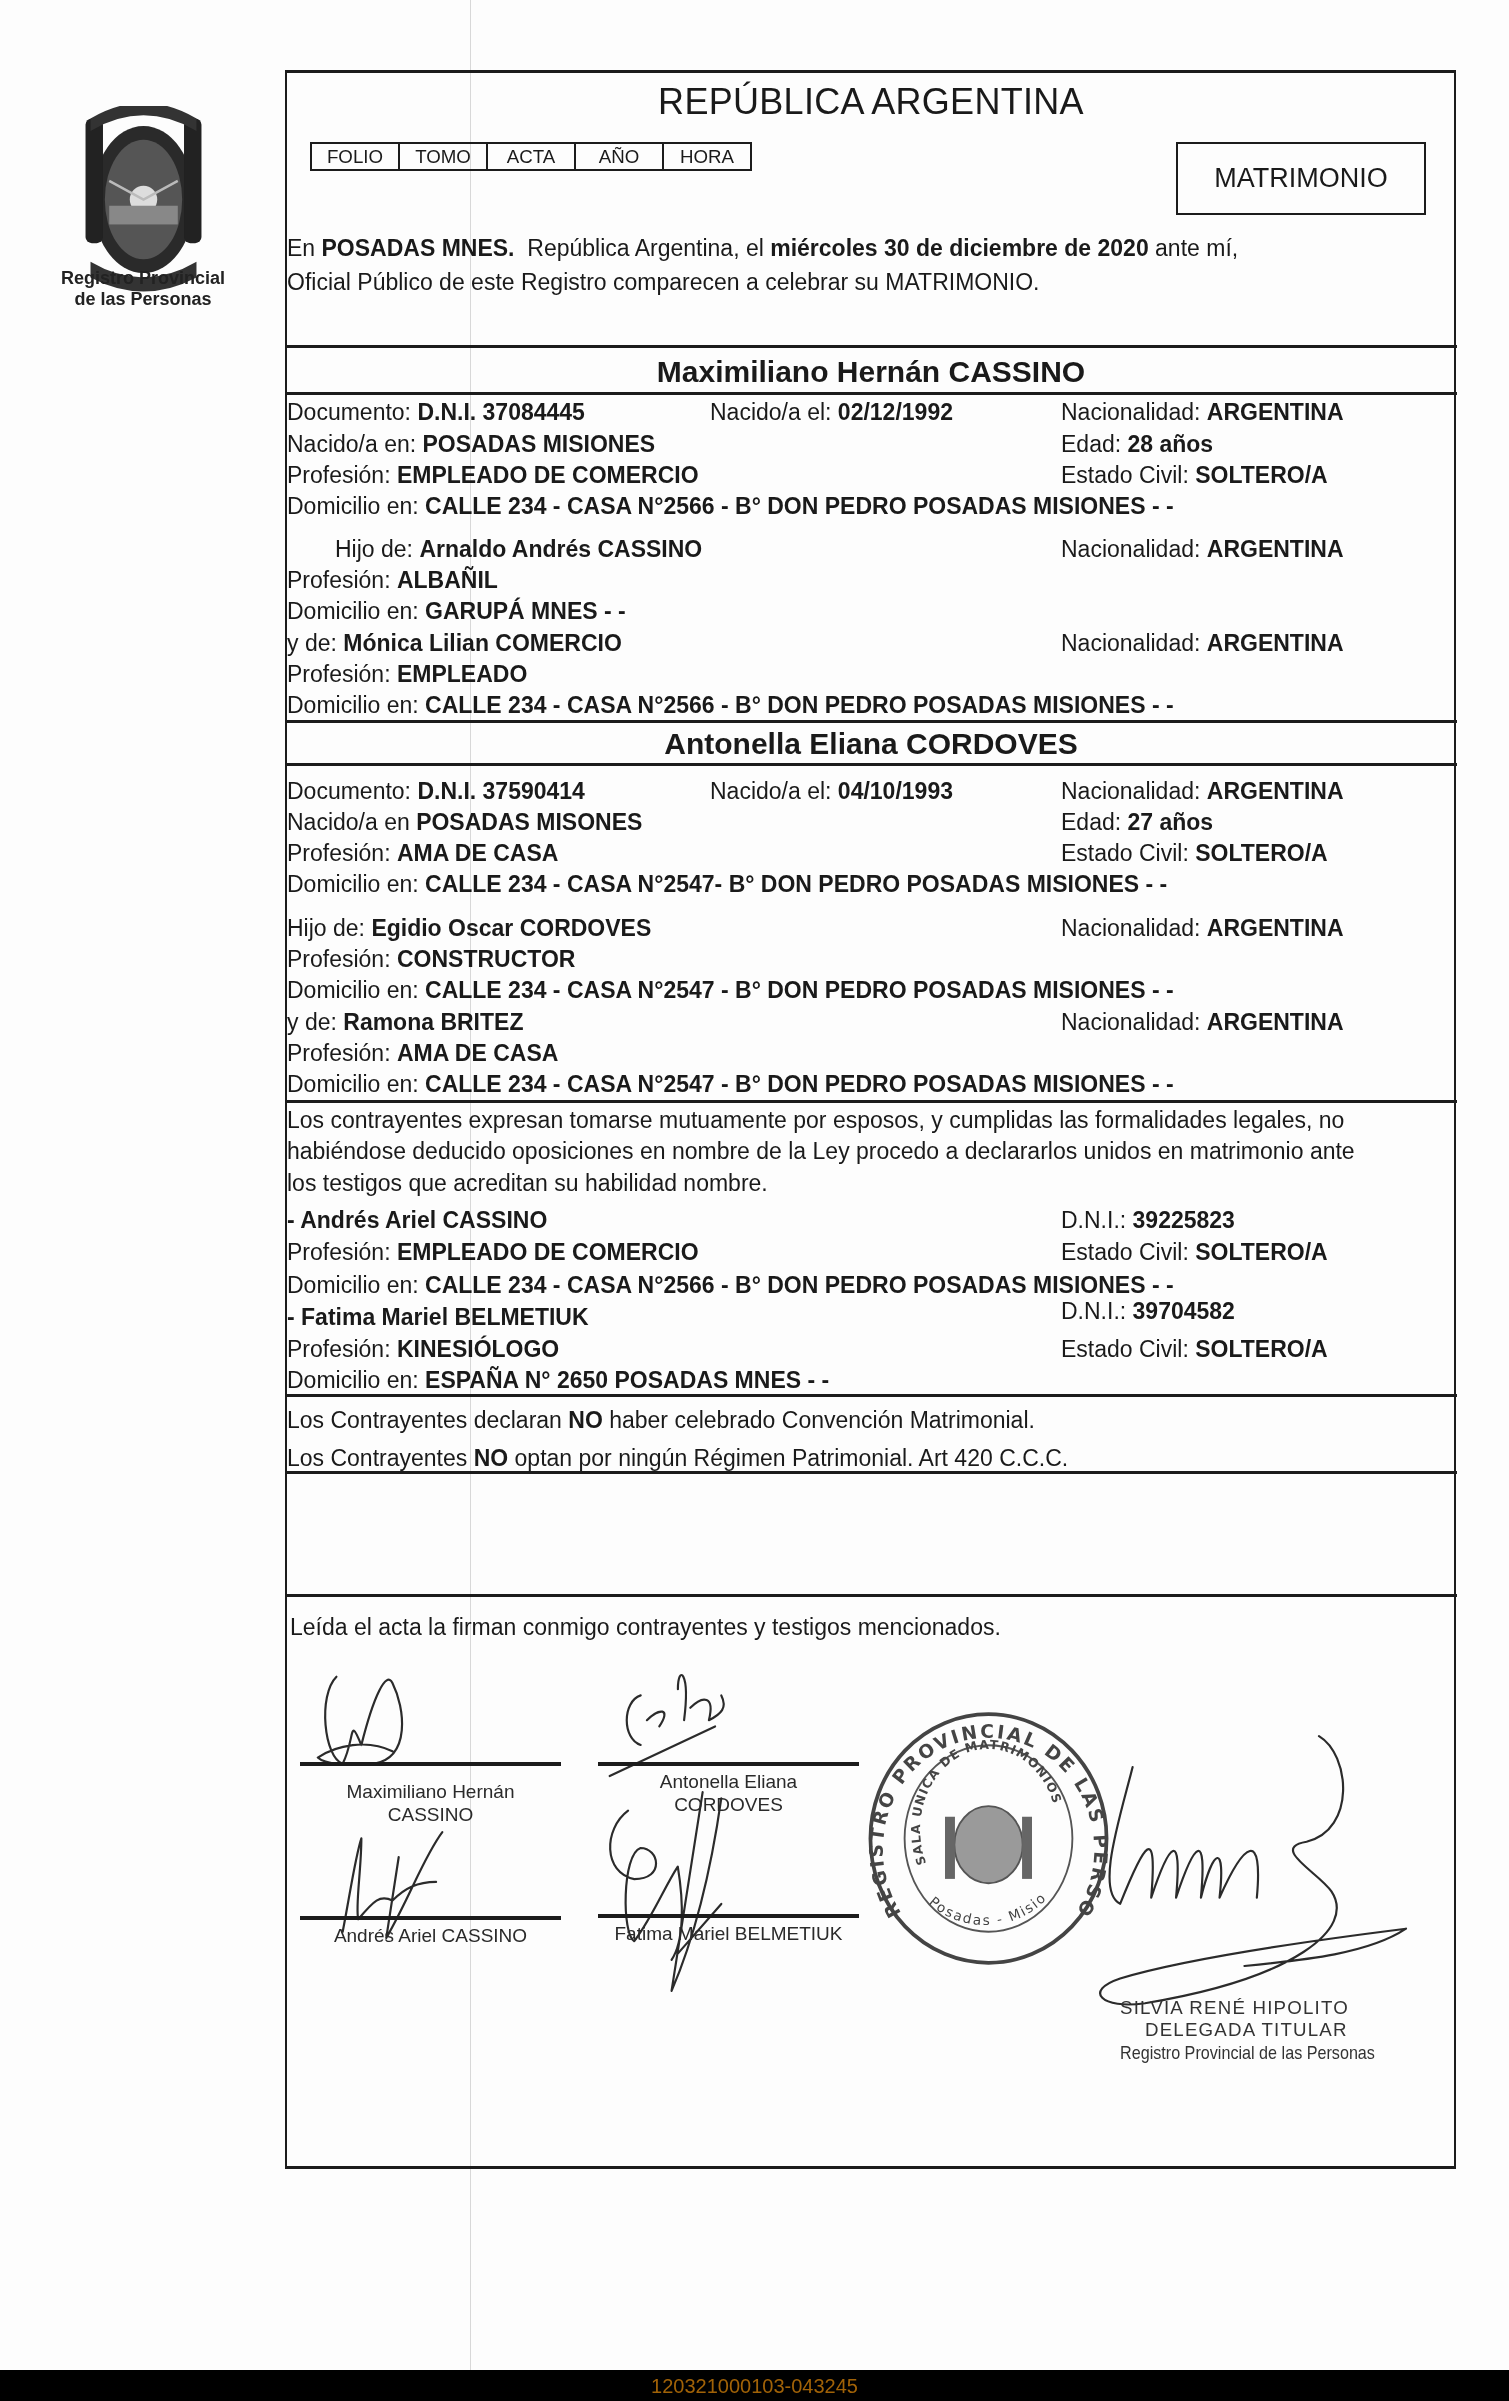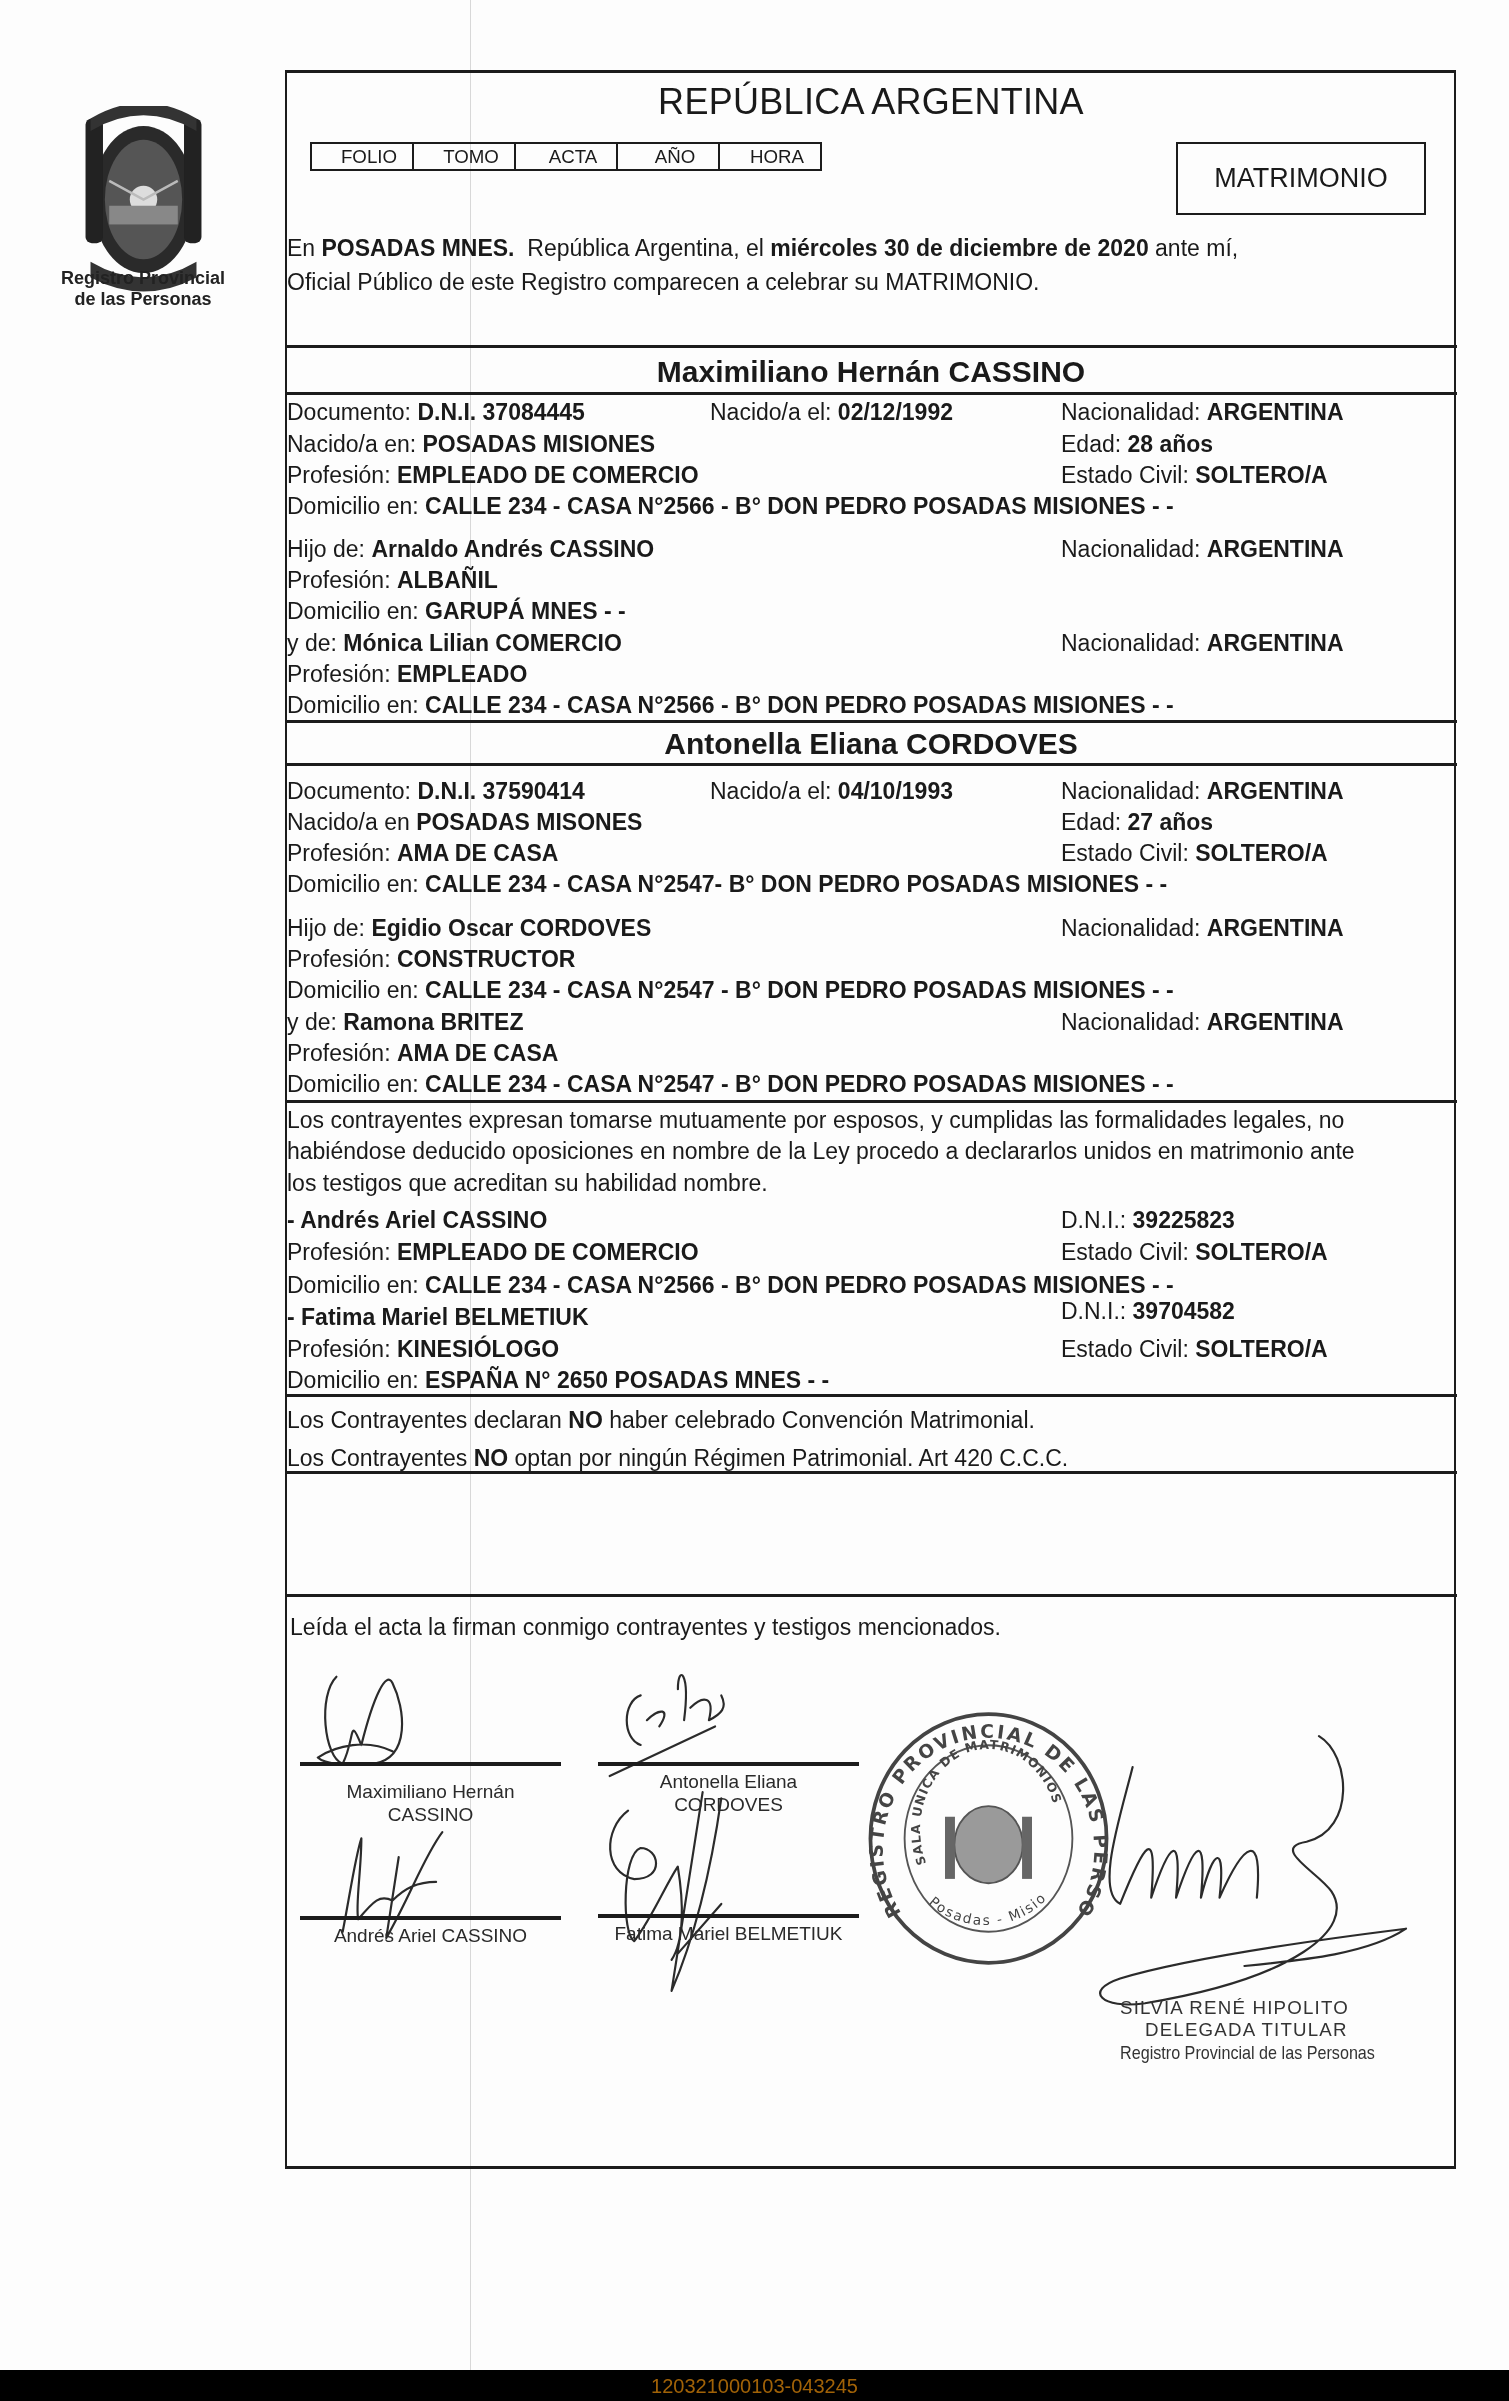--- a/index.html
+++ b/index.html
@@ -20,21 +20,21 @@
   #frame { left: 285px; top: 70px; width: 1171px; height: 2099px;
     border: 2.5px solid #1c1c1c; border-top-width: 3.7px; border-bottom-width: 3.7px; box-sizing: border-box; }
   .hr { position: absolute; left: 285px; width: 1172px; height: 3.1px; background: #1c1c1c; }
 
   #title { left: 285px; width: 1172px; top: 81px; text-align: center; font-size: 36px; letter-spacing: 0.3px; }
 
   
   #reg-table { left: 310px; top: 142px; border-collapse: collapse; }
   #reg-table td { border: 2.5px solid #1c1c1c; text-align: center; padding: 0; }
   #reg-table tr.vals td { height: 45px; font-size: 23.6px; }
-  #reg-table tr.labels td { height: 25px; font-size: 18.7px; padding-left: 14px; }
+  #reg-table tr.labels td { height: 25px; font-size: 18.7px; }
   #reg-table td { width: 86px; }
 
   #kind-box { left: 1176px; top: 142px; width: 250px; height: 73px;
     border: 2.5px solid #1c1c1c; box-sizing: border-box;
     display: flex; align-items: center; justify-content: center; font-size: 27px; }
 
   .txt { font-size: 23px; line-height: 26px; white-space: nowrap; }
   .lead { left: 287px; }
 
   .name-h { left: 285px; width: 1172px; text-align: center; font-weight: bold; font-size: 30px; }
@@ -112,21 +112,21 @@
 <div class="abs txt c3" style="top:399px;"><span>Nacionalidad: </span><span class="b">ARGENTINA</span></div>
 
 <div class="abs txt lead" style="top:431px;"><span>Nacido/a en: </span><span class="b">POSADAS MISIONES</span></div>
 <div class="abs txt c3" style="top:431px;"><span>Edad: </span><span class="b">28 años</span></div>
 
 <div class="abs txt lead" style="top:462px;"><span>Profesión: </span><span class="b">EMPLEADO DE COMERCIO</span></div>
 <div class="abs txt c3" style="top:462px;"><span>Estado Civil: </span><span class="b">SOLTERO/A</span></div>
 
 <div class="abs txt lead" style="top:493px;"><span>Domicilio en: </span><span class="b">CALLE 234 - CASA N°2566 - B° DON PEDRO POSADAS MISIONES - -</span></div>
 
-<div class="abs txt lead" style="top:536px;"><span>Hijo de: </span><span class="b">Arnaldo Andrés CASSINO</span></div>
+<div class="abs txt lead" style="top:536px;padding-left:48px;"><span>Hijo de: </span><span class="b">Arnaldo Andrés CASSINO</span></div>
 <div class="abs txt c3" style="top:536px;"><span>Nacionalidad: </span><span class="b">ARGENTINA</span></div>
 <div class="abs txt lead" style="top:567px;"><span>Profesión: </span><span class="b">ALBAÑIL</span></div>
 <div class="abs txt lead" style="top:598px;"><span>Domicilio en: </span><span class="b">GARUPÁ MNES - -</span></div>
 
 <div class="abs txt lead" style="top:630px;"><span>y de: </span><span class="b">Mónica Lilian COMERCIO</span></div>
 <div class="abs txt c3" style="top:630px;"><span>Nacionalidad: </span><span class="b">ARGENTINA</span></div>
 <div class="abs txt lead" style="top:661px;"><span>Profesión: </span><span class="b">EMPLEADO</span></div>
 <div class="abs txt lead" style="top:692px;"><span>Domicilio en: </span><span class="b">CALLE 234 - CASA N°2566 - B° DON PEDRO POSADAS MISIONES - -</span></div>
 
 <div class="hr" style="top:720px;"></div>

